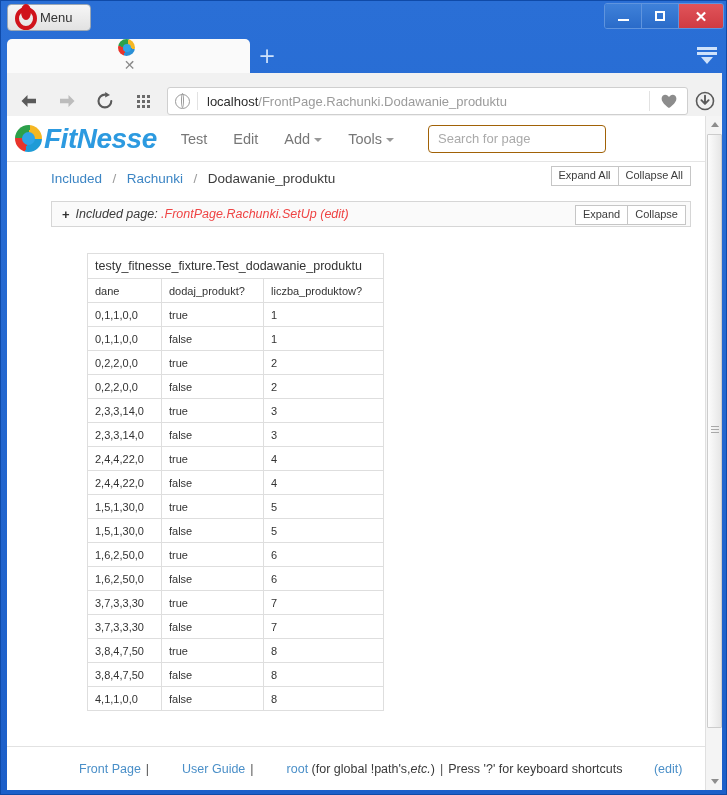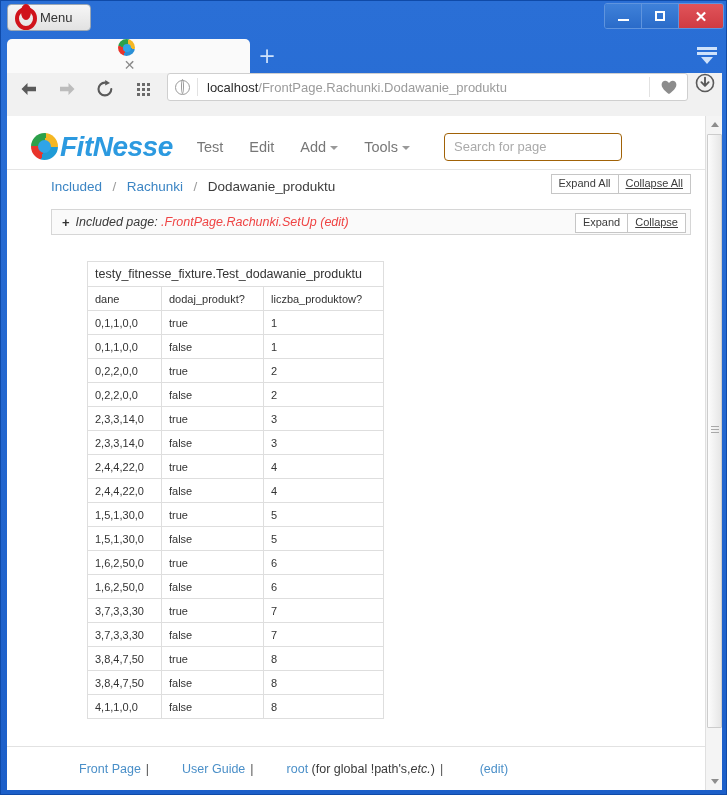--- a/index.html
+++ b/index.html
@@ -140,21 +140,21 @@
     border-right: 6px solid transparent;
     border-top: 7px solid #cfe2fb;
   }
 
   
   .toolbar {
     position: absolute; left: 6px; top: 72px;
     width: 715px; height: 57px;
     background: #f1f1f1;
     border-bottom: 1px solid #d8d8d8;
-    display: flex; align-items: flex-start;
+    display: flex; align-items: center;
   }
   .nav-ico {
     width: 32px; height: 32px; margin-left: 6px;
     display: flex; align-items: center; justify-content: center;
     cursor: pointer; color: #5a5a5a;
   }
   .nav-ico.dim { color: #b9b9b9; }
   .arrow-svg { display:block; }
   .grid-ico { display: grid; grid-template-columns: repeat(3,3px); gap: 2px; }
   .grid-ico b { display:block; width:3px; height:3px; background:#6a6a6a; }
@@ -200,21 +200,21 @@
   }
   .page {
     position: absolute; left: 0; top: 0;
     width: 698px; height: 674px;
     background: #fff;
   }
 
   
   .fn-header {
     height: 46px; border-bottom: 1px solid #e5e5e5;
-    display: flex; align-items: center; padding-left: 24px; margin-top: 8px;
+    display: flex; align-items: center; padding-left: 8px;
   }
   .fn-logo { display: flex; align-items: center; }
   .fn-mark {
     width: 27px; height: 27px; border-radius: 50%; position: relative;
     background: conic-gradient(from 195deg, #e8342b 0deg 78deg, #2ca04a 78deg 172deg, #f5b723 172deg 258deg, #1f9bd6 258deg 360deg);
     margin-right: 2px;
   }
   .fn-mark::after {
     content:""; position:absolute; left:7px; top:7px;
     width:13px; height:13px; border-radius:50%; background:#2fa4e7;
@@ -250,21 +250,21 @@
   .crumb a { color: #3c85c4; font-size: 13.5px; text-decoration: none; cursor:pointer; }
   .crumb .sep { color: #9a9a9a; margin: 0 6px; font-size: 13.5px; }
   .crumb .cur { color: #3d3d3d; font-size: 13.5px; }
   .btn-group { position:absolute; right: 14px; top: 4px; display:flex; }
   .sm-btn {
     font-size: 11px; color: #3c3c3c; background: #fff;
     border: 1px solid #c6c6c6; padding: 2px 7px 3px;
     cursor: pointer; line-height: 1.2;
     font-family: "Liberation Sans", sans-serif;
   }
-  .sm-btn + .sm-btn { border-left: none; text-decoration: underline; }
+  .sm-btn + .sm-btn { border-left: none; }
 
   
   .included {
     margin: 8px 14px 0 44px; height: 26px;
     border: 1px solid #d6d6d6; background: #fafafa;
     display:flex; align-items:center; padding: 0 4px 0 10px;
     position: relative;
   }
   .inc-plus { color:#333; font-size:13px; margin-right:6px; font-weight:bold; }
   .inc-txt { font-size:12.5px; font-style: italic; color:#3a3a3a; }
@@ -575,20 +575,21 @@
         <a>Front Page</a>
         <span class="pipe">|</span>
         <a>User Guide</a>
         <span class="pipe">|</span>
         <a>root</a>
         <span>&nbsp;</span>
         <span>(for global !path's, </span>
         <em>etc.</em>
         <span>)</span>
         <span class="pipe">|</span>
+        <span>Press '?' for keyboard shortcuts</span>
         <span>&nbsp;</span>
         <a>(edit)</a>
       </div>
     </div>
 
     <div class="scrollbar">
       <div class="sb-arrow up">
         <span class="tri-up"></span>
       </div>
       <div class="sb-thumb">

